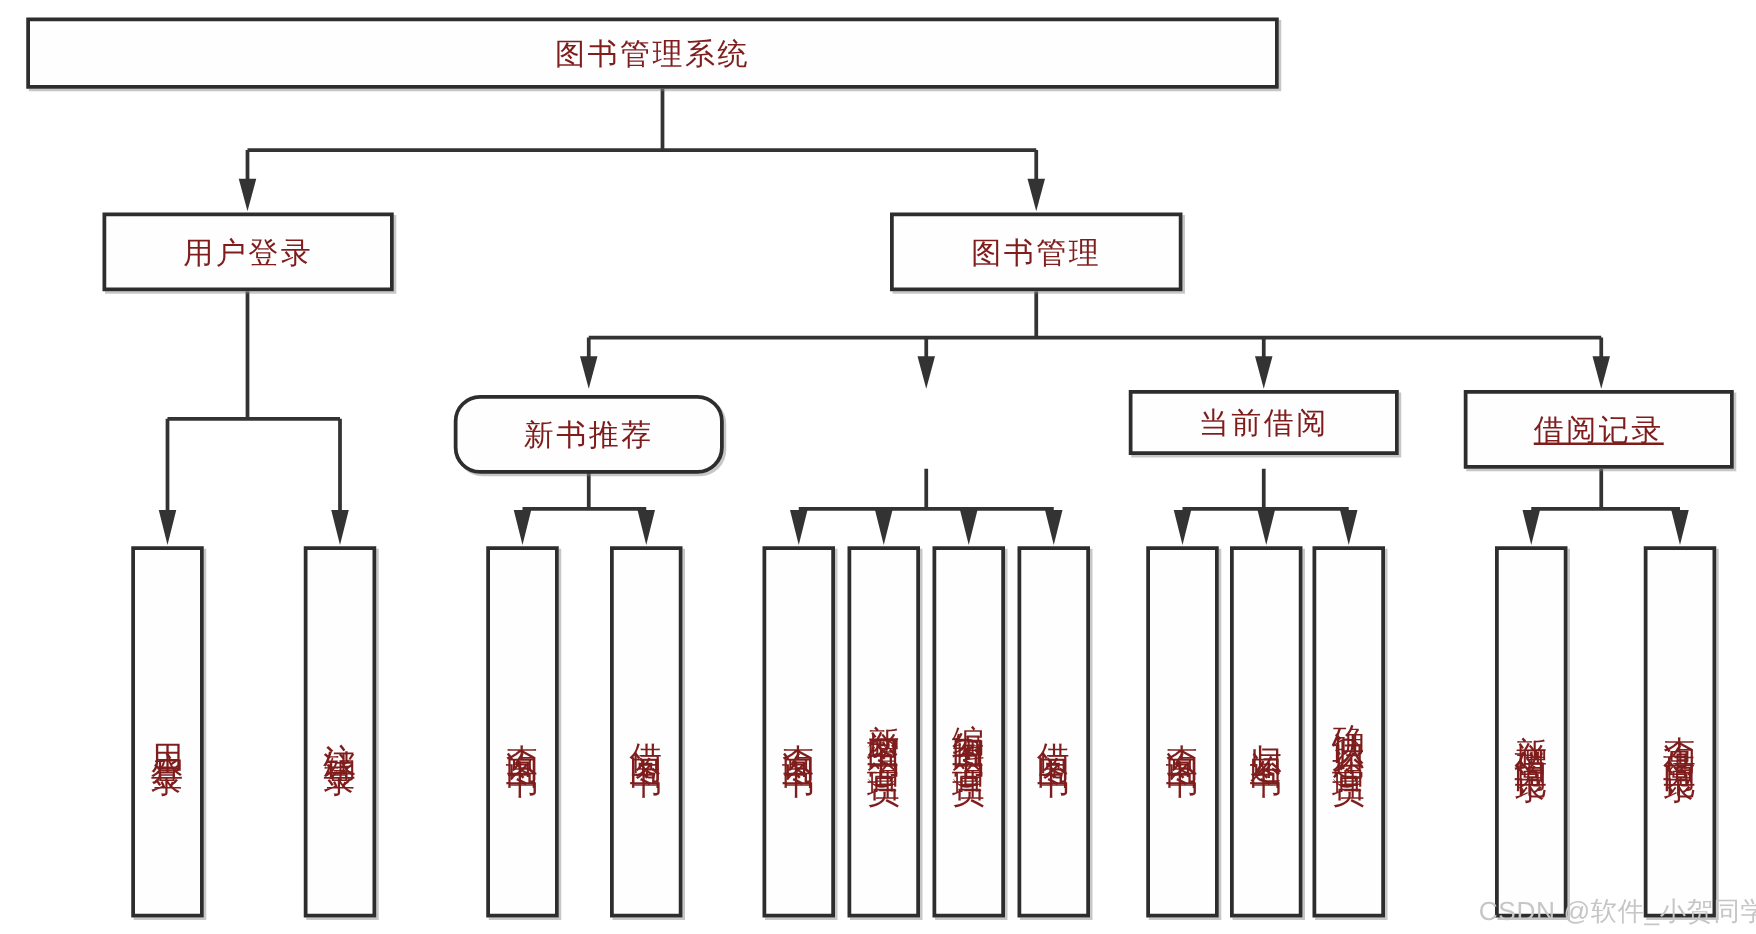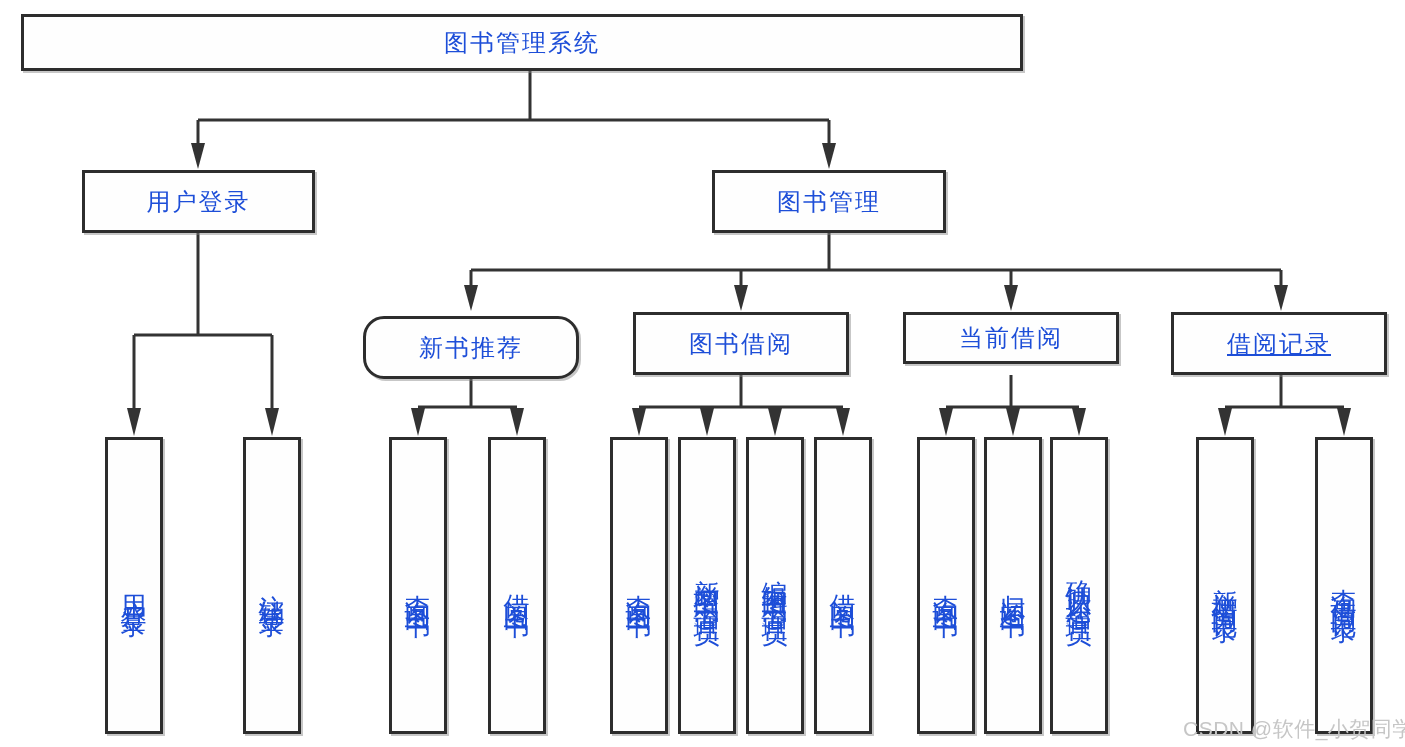--- a/index.html
+++ b/index.html
@@ -17,21 +17,21 @@
     z-index: 1;
   }
   .node {
     position: absolute;
     box-sizing: border-box;
     background: #fefefe;
     border: 3px solid #2d2d2d;
     display: flex;
     align-items: center;
     justify-content: center;
-    color: #1d4ed8;
+    color: #7f1d1d;
     box-shadow: 2px 2px 0 rgba(130,130,130,0.45);
     z-index: 2;
     text-align: center;
   }
   .h { font-size: 24px; letter-spacing: 2px; white-space: nowrap; }
   .v {
     writing-mode: vertical-rl;
     font-size: 26px;
     letter-spacing: 6px;
     line-height: 1;
@@ -107,21 +107,20 @@
       <polygon points="1337,408 1351,408 1344,436"></polygon>
     </g>
   </svg>
 
   <div class="node h" style="left:21px; top:14px; width:1002px; height:57px;">图书管理系统</div>
 
   <div class="node h" style="left:82px; top:170px; width:233px; height:63px;">用户登录</div>
   <div class="node h" style="left:712px; top:170px; width:234px; height:63px;">图书管理</div>
 
   <div class="node h" style="left:363px; top:316px; width:216px; height:63px;border-radius:21px;">新书推荐</div>
-  <div class="node h" style="left:633px; top:312px; width:216px; height:63px;">图书借阅</div>
   <div class="node h" style="left:903px; top:312px; width:216px; height:52px;">当前借阅</div>
   <div class="node h" style="left:1171px; top:312px; width:216px; height:63px;text-decoration:underline;">借阅记录</div>
 
   <div class="node v" style="left:105px; top:437px; width:58px; height:297px;">用户登录</div>
   <div class="node v" style="left:243px; top:437px; width:58px; height:297px;">注销登录</div>
 
   <div class="node v" style="left:389px; top:437px; width:58px; height:297px;">查询图书</div>
   <div class="node v" style="left:488px; top:437px; width:58px; height:297px;">借阅图书</div>
 
   <div class="node v" style="left:610px; top:437px; width:58px; height:297px;">查询图书</div>

